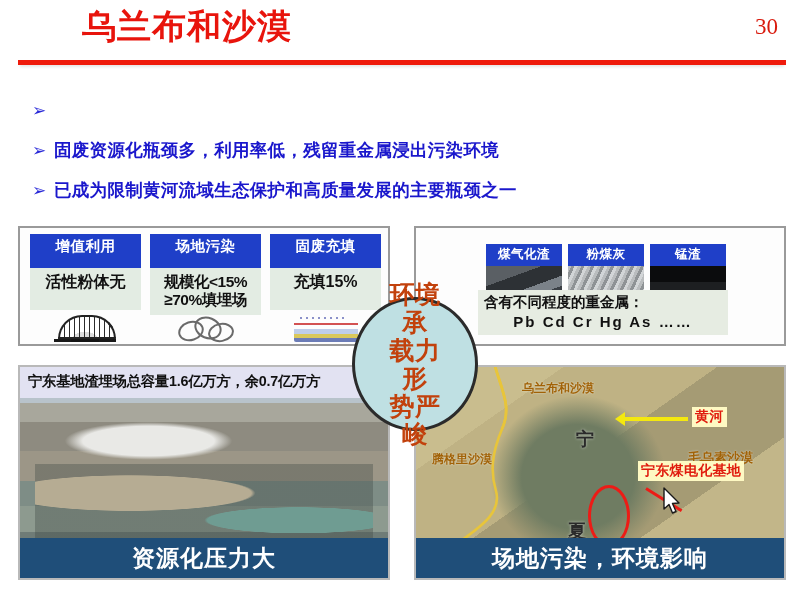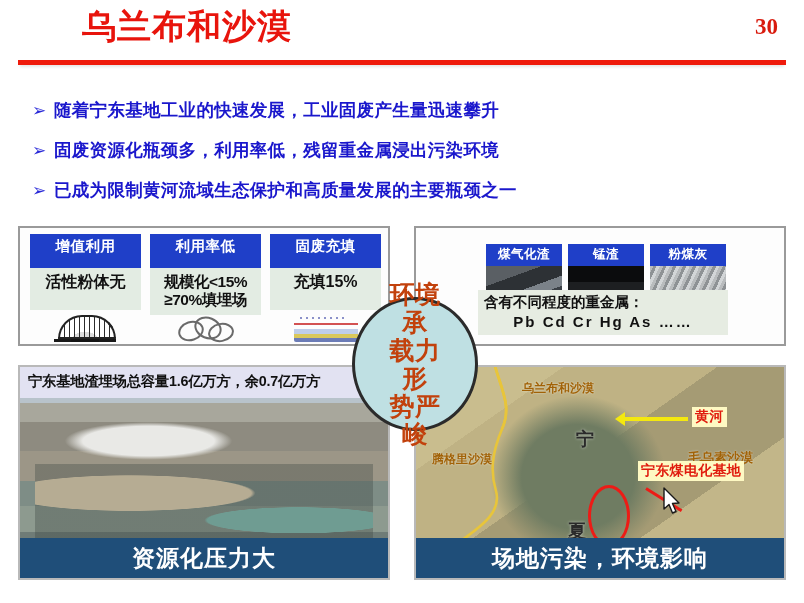--- a/index.html
+++ b/index.html
@@ -26,21 +26,21 @@
     color: #e8140c;
     letter-spacing: 1px;
     line-height: 1.1;
     white-space: nowrap;
   }
   .page-number {
     position: absolute;
     right: 26px; top: 14px;
     font-family: "Liberation Serif", "DejaVu Serif", serif;
     font-size: 23px;
-    font-weight: bold;
+    font-weight: normal;
     color: #d91b0e;
   }
   .title-rule {
     position: absolute;
     left: 18px; top: 60px;
     width: 768px; height: 5px;
     background: #ef1b0c;
     box-shadow: 0 3px 3px -2px rgba(120,120,120,.55);
   }
 
@@ -373,21 +373,20 @@
 <div class="slide">
 
   <div class="slide-title">乌兰布和沙漠</div>
   <div class="page-number">30</div>
   <div class="title-rule"></div>
 
   <div class="bullets">
 
     <div class="bullet-row">
       <span class="bullet-marker">➢</span>
-      <span class="bullet-text">随着宁东基地工业的快速发展，工业固废产生量迅速攀升</span>
     </div>
 
     <div class="bullet-row">
       <span class="bullet-marker">➢</span>
       <span class="bullet-text">固废资源化瓶颈多，利用率低，残留重金属浸出污染环境</span>
     </div>
 
     <div class="bullet-row">
       <span class="bullet-marker">➢</span>
       <span class="bullet-text">已成为限制黄河流域生态保护和高质量发展的主要瓶颈之一</span>
@@ -397,21 +396,21 @@
 
   <div class="panel panel-left">
     <div class="cards">
 
       <div class="card">
         <div class="card-head">增值利用</div>
         <div class="card-body">活性粉体无</div>
       </div>
 
       <div class="card">
-        <div class="card-head">利用率低</div>
+        <div class="card-head">场地污染</div>
         <div class="card-body two-line">
           <div>规模化&lt;15%</div>
           <div>≥70%填埋场</div>
         </div>
       </div>
 
       <div class="card">
         <div class="card-head">固废充填</div>
         <div class="card-body">充填15%</div>
       </div>
@@ -437,27 +436,27 @@
 
   <div class="panel panel-right">
     <div class="thumbs">
 
       <div class="thumb">
         <div class="thumb-head">煤气化渣</div>
         <div class="thumb-img coal-gasification"></div>
       </div>
 
       <div class="thumb">
+        <div class="thumb-head">粉煤灰</div>
+        <div class="thumb-img fly-ash"></div>
+      </div>
+
+      <div class="thumb">
         <div class="thumb-head">锰渣</div>
         <div class="thumb-img manganese-slag"></div>
-      </div>
-
-      <div class="thumb">
-        <div class="thumb-head">粉煤灰</div>
-        <div class="thumb-img fly-ash"></div>
       </div>
 
     </div>
 
     <div class="metals">
       <div class="metals-title">含有不同程度的重金属：</div>
       <div class="metals-list">Pb Cd Cr Hg As ……</div>
     </div>
   </div>
 

